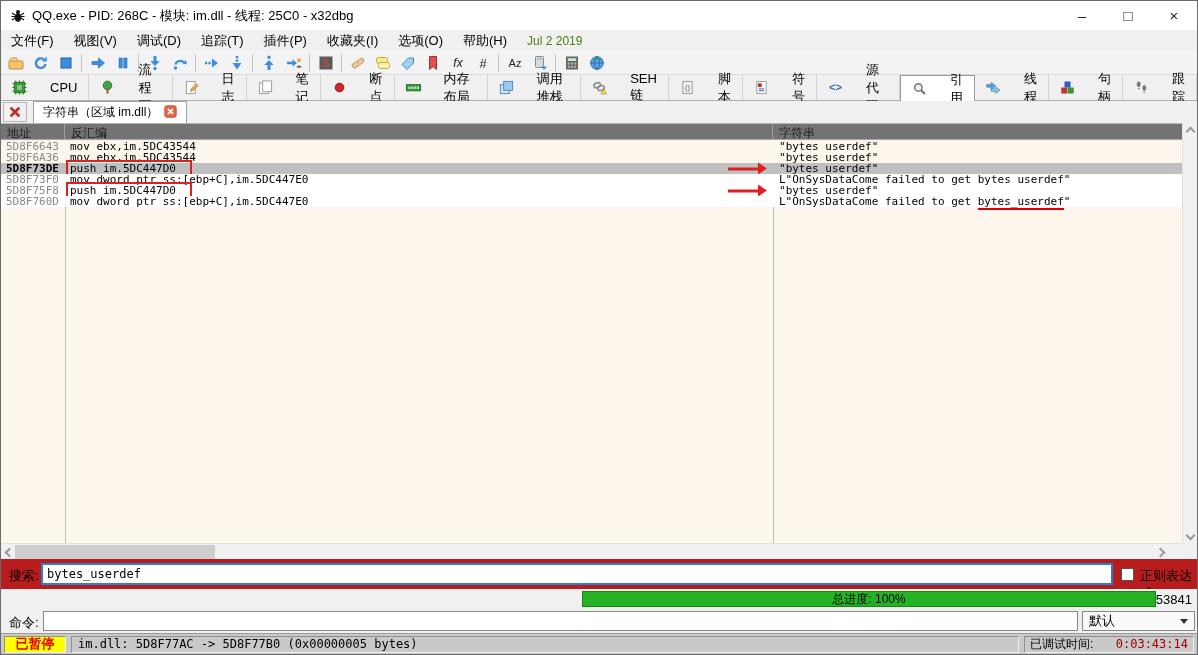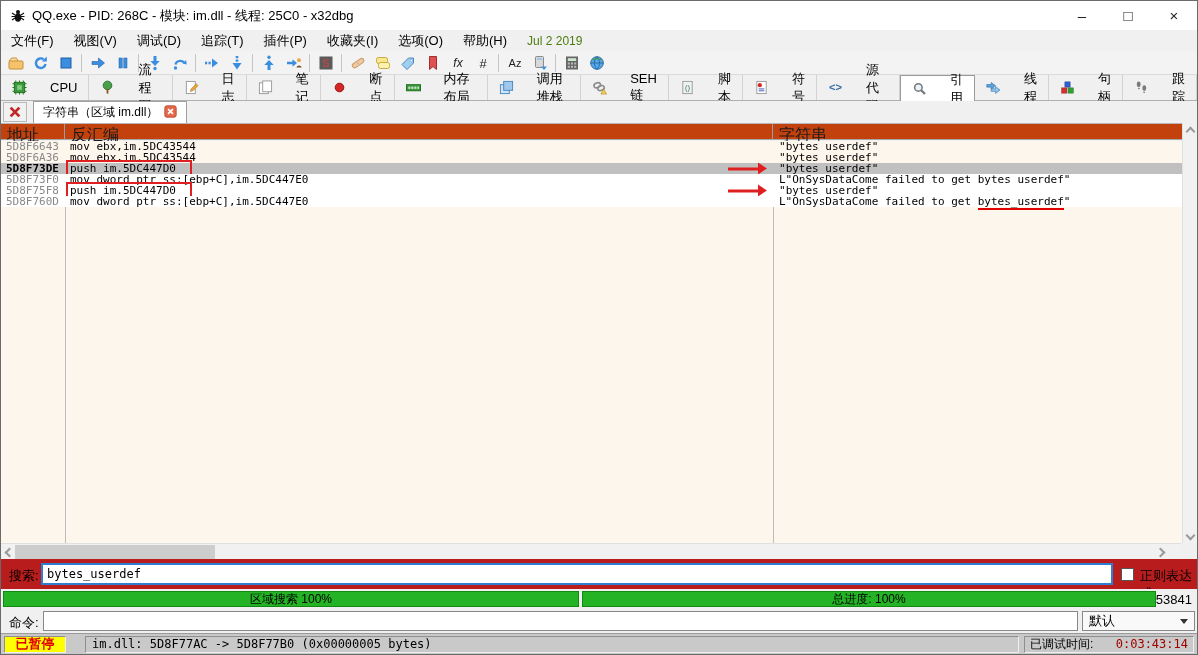--- a/index.html
+++ b/index.html
@@ -40,23 +40,23 @@
 
   
   #subtabbar{position:absolute;left:1px;top:101px;right:1px;height:22px;background:#f0f0f0;
              display:flex;align-items:stretch;font-size:12px;}
   #closeall-btn{width:24px;margin:1px 2px;display:flex;align-items:center;justify-content:center;
                 background:#f1f1f1;border:1px solid #b9b9b9;}
   .subtab{display:flex;align-items:center;gap:6px;padding:0 9px;background:#fff;
           border:1px solid #a0a0a0;border-bottom:none;margin-left:4px;}
 
   
-  #table-header{position:absolute;left:1px;top:123px;width:1181px;height:17px;background:#c2410c;
+  #table-header{position:absolute;left:1px;top:123px;width:1181px;height:17px;background:#737373;
                 border-top:1px solid #b6b6b6;border-bottom:1px solid #a8a8a8;
-                display:flex;font-size:16px;color:#1a1a1a;align-items:flex-end;}
+                display:flex;font-size:12px;color:#1a1a1a;align-items:flex-end;}
   .th{padding:1px 0 0 6px;border-right:1px solid #9d9d9d;height:100%;}
   .th-addr{width:64px;} .th-dis{width:708px;} .th-str{flex:1;border-right:none;}
 
   #table-body{position:absolute;left:1px;top:141px;width:1181px;height:402px;
               background:#fdf6ec;font-size:11px;line-height:11px;overflow:hidden;}
   .vline{position:absolute;top:0;bottom:0;width:1px;background:#bdbdbd;z-index:1;}
   .row{position:relative;display:flex;height:11px;align-items:center;z-index:2;}
   .row.tint-cream{background:#fdf6ec;} .row.tint-white{background:#fff;}
   .row.selected{background:#c0c0c0;}
   .cell-addr{width:64px;padding-left:5px;color:#8a8a8a;flex:none;}
@@ -111,21 +111,21 @@
   #profile-caret{margin-left:auto;width:0;height:0;border-top:5px solid #333;
                  border-left:4px solid transparent;border-right:4px solid transparent;}
 
   
   #statusbar{position:absolute;left:1px;top:633px;right:1px;height:21px;background:#c9c9c9;
              border-top:1px solid #9a9a9a;display:flex;align-items:center;padding:0 3px;gap:5px;
              font-size:13px;}
   .sunken{border:1px solid;border-color:#8f8f8f #efefef #efefef #8f8f8f;height:17px;
           display:flex;align-items:center;}
   #paused-badge{width:62px;justify-content:center;background:#ffff00;color:#e00000;font-weight:bold;}
-  #status-msg{flex:1;padding-left:6px;font-size:12px;margin-left:14px;}
+  #status-msg{flex:1;padding-left:6px;font-size:12px;}
   #debug-time{width:170px;padding:0 5px;justify-content:space-between;font-size:12px;}
   #debug-time .val{color:#a00000;}
 </style>
 </head>
 <body>
 
 <div id="win">
 
   <div id="titlebar">
     <span id="title-icon">
@@ -530,21 +530,20 @@
   </div>
 
   <div id="search-row">
     <span id="search-label">搜索:</span>
     <input id="search-input" class="mono" type="text" value="bytes_userdef" style="">
     <span id="regex-box"></span>
     <span id="regex-label">正则表达式</span>
   </div>
 
   <div id="progress-row">
-    <div id="pbar-left" class="pbar">区域搜索  100%</div>
     <div id="pbar-right" class="pbar">总进度: 100%</div>
     <span id="result-count">53841</span>
   </div>
 
   <div id="command-row">
     <span id="command-label">命令:</span>
     <input id="command-input" class="mono" type="text" value="" style="">
     <span id="profile-select">
       <span>默认</span>
       <span id="profile-caret"></span>

